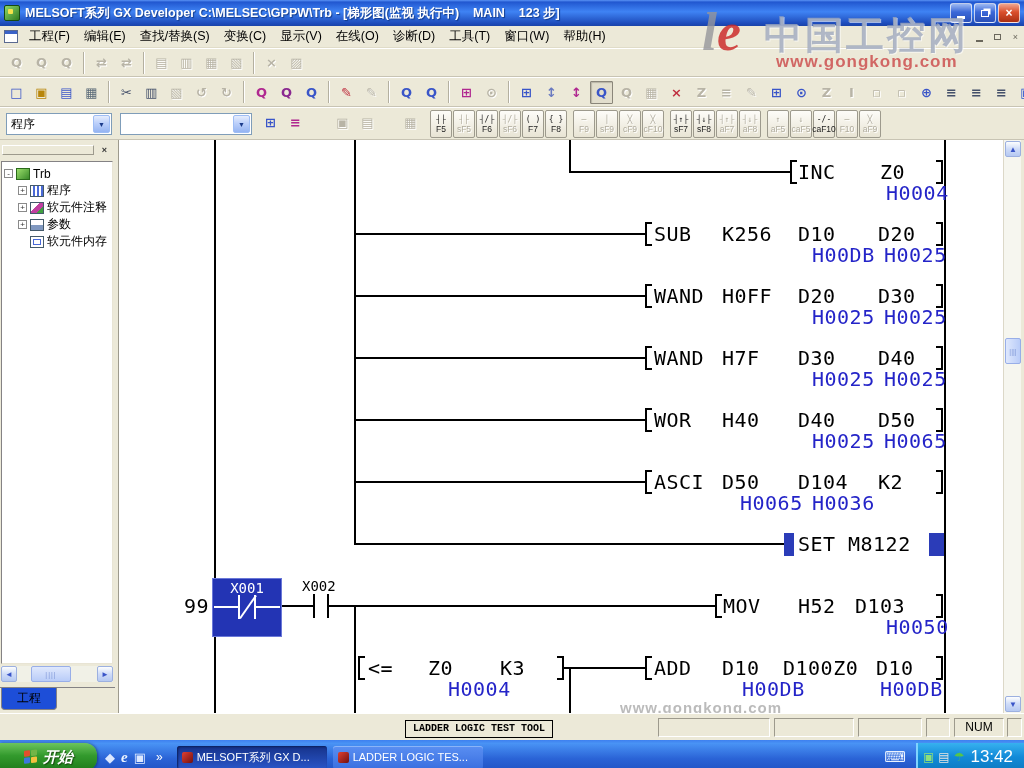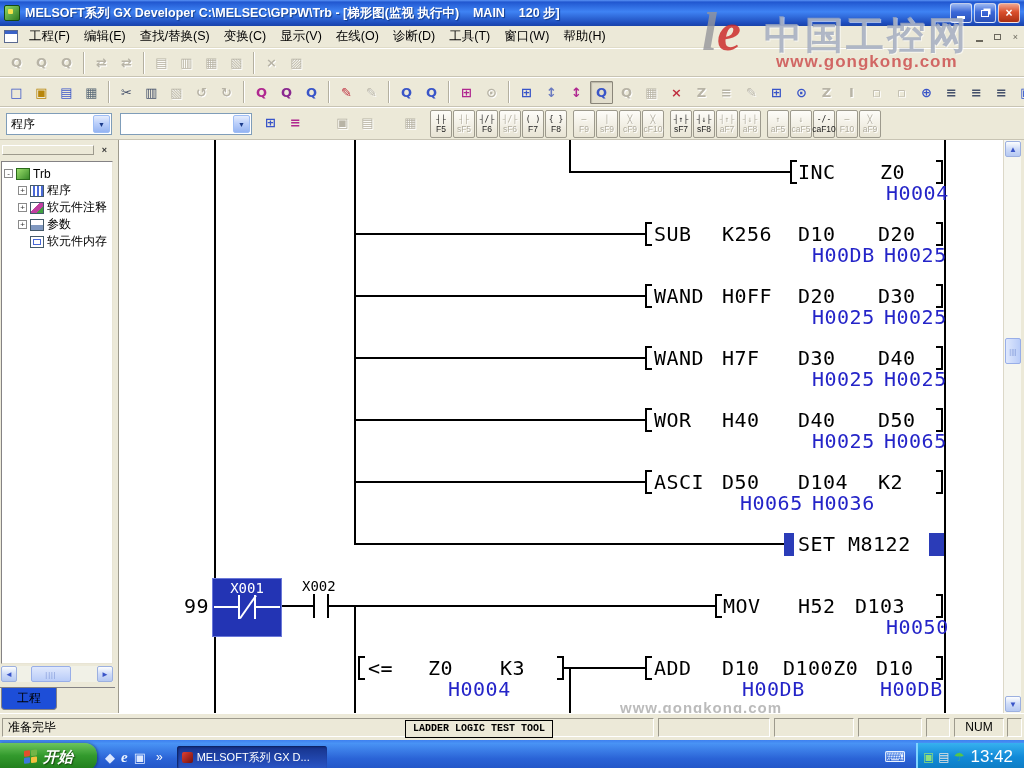--- a/index.html
+++ b/index.html
@@ -180,21 +180,21 @@
   #wm-cn { position:absolute; left:76px; top:10px; font-size:38px; font-weight:bold; letter-spacing:3px;
     color:rgba(158,168,188,.8); text-shadow:1px 1px 0 rgba(255,255,255,.6); white-space:nowrap; }
   #wm-url { position:absolute; left:88px; top:52px; font-size:17px; font-weight:bold;
     color:rgba(205,80,80,.85); letter-spacing:1px; }
 </style>
 </head>
 <body>
 
 <div id="titlebar">
   <div class="app-icon"></div>
-  <span id="title-text">MELSOFT系列 GX Developer C:\MELSEC\GPPW\Trb - [梯形图(监视 执行中)    MAIN    120 步]</span>
+  <span id="title-text">MELSOFT系列 GX Developer C:\MELSEC\GPPW\Trb - [梯形图(监视 执行中)    MAIN    123 步]</span>
   <div class="cap-btn cap-blue">
       <div class="glyph-min"></div>
     </div>
   <div class="cap-btn cap-blue">
       <div class="glyph-restore"></div>
     </div>
   <div class="cap-btn cap-close">
       <span>×</span>
     </div>
 </div>
@@ -543,21 +543,20 @@
     <div class="lmon" style="left: 761px; top: 539px;">H00DB</div>
   </div>
 
 <div id="vscroll">
   <div class="sbtn" style="top:1px">▲</div>
   <div id="vthumb">||||</div>
   <div class="sbtn" style="bottom:1px">▼</div>
 </div>
 
 <div id="statusbar">
-  <div class="sb-cell" style="left:2px;width:652px">准备完毕</div>
   <div class="sb-cell" style="left:658px;width:112px"></div>
   <div class="sb-cell" style="left:774px;width:80px"></div>
   <div class="sb-cell" style="left:858px;width:64px"></div>
   <div class="sb-cell" style="left:926px;width:24px"></div>
   <div class="sb-cell" style="left:954px;width:50px;text-align:center">NUM</div>
   <div class="sb-cell" style="left:1007px;width:15px"></div>
   <div id="llt-box">LADDER LOGIC TEST TOOL</div>
 </div>
 
 <div id="taskbar">
@@ -574,20 +573,24 @@
     <span class="ql-icon">◆</span>
     <span class="ql-e">e</span>
     <span class="ql-icon">▣</span>
     <span id="chevron">»</span>
   </div>
   <div id="taskbar-tasks">
       <div class="task active">
         <div class="task-ico"></div>
         <div class="task-label">MELSOFT系列 GX D...</div>
       </div>
+      <div class="task">
+        <div class="task-ico"></div>
+        <div class="task-label">LADDER LOGIC TES...</div>
+      </div>
     </div>
   <span id="kbd-icon">⌨</span>
   <div id="tray">
     <span class="tray-icon" style="color:#8ee07a">▣</span>
     <span class="tray-icon" style="color:#e8e6e0">▤</span>
     <span class="tray-icon" style="color:#57c44a">☂</span>
     <span id="clock">13:42</span>
   </div>
 </div>
 

